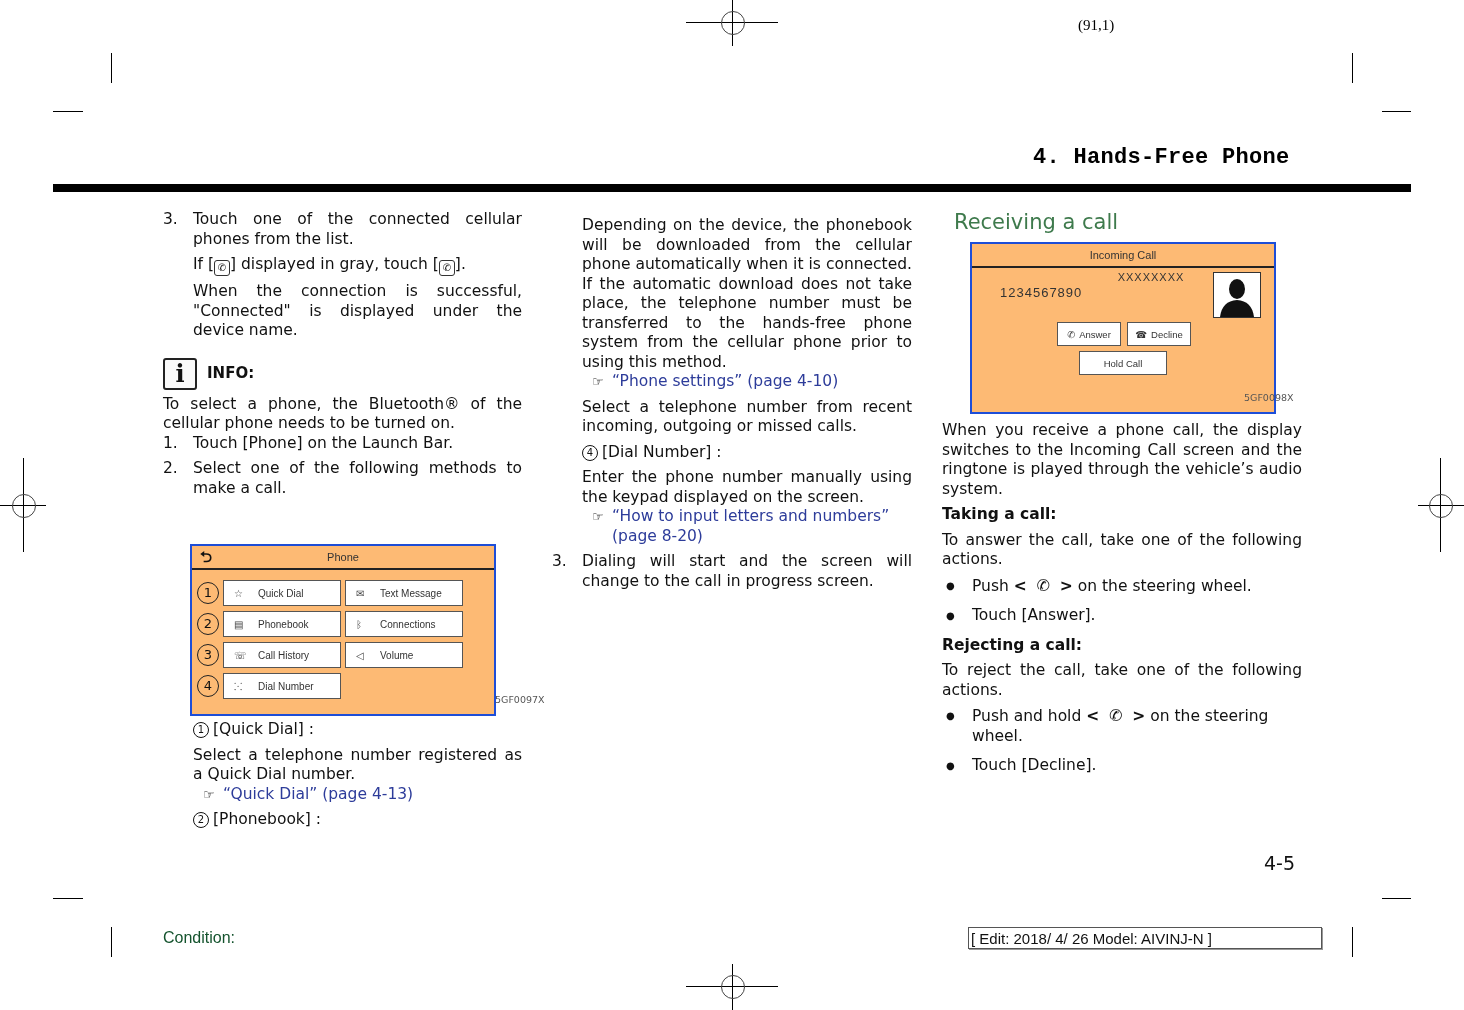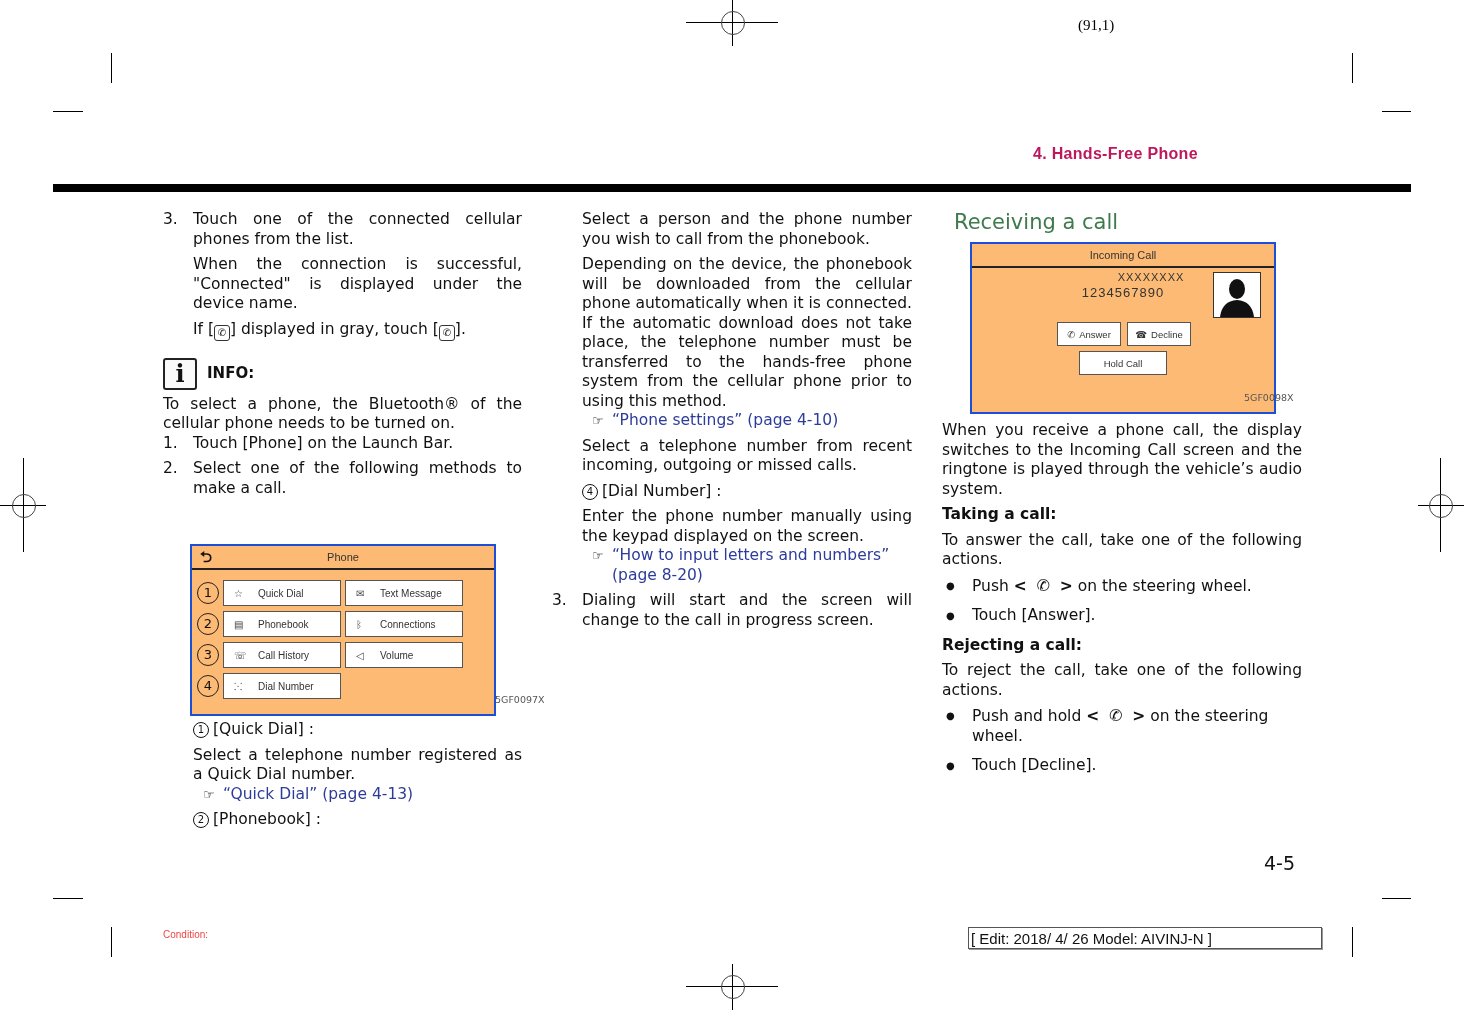--- a/index.html
+++ b/index.html
@@ -2,21 +2,21 @@
 <html><head>
 <meta charset="utf-8">
 <style>
   html, body { margin: 0; padding: 0; background: #ffffff; }
   body { width: 1464px; height: 1010px; position: relative; overflow: hidden; font-family: "DejaVu Sans", sans-serif; color: #111; }
   .abs { position: absolute; }
   .mark-h { position: absolute; height: 1px; background: #000; }
   .mark-v { position: absolute; width: 1px; background: #000; }
   .reg-circle { position: absolute; border: 1px solid #444; border-radius: 50%; width: 22px; height: 22px; }
   .page-code { font-family: "Liberation Serif", serif; font-size: 15px; color: #000; }
-  .chapter-title { font-family: Liberation Sans, sans-serif; font-weight: bold; font-size: 16px; color: #be185d; letter-spacing: 0.3px; }
+  .chapter-title { font-family: Liberation Mono, monospace; font-weight: bold; font-size: 22px; color: #000000; letter-spacing: 0.3px; }
   .rule { position: absolute; left: 53px; top: 184px; width: 1358px; height: 8px; background: #000; }
   .col { position: absolute; font-size: 15.5px; line-height: 19.5px; }
   .col p { margin: 0; text-align: justify; }
   .item { display: flex; }
   .item .num { width: 30px; flex: none; }
   .item .txt { flex: 1; text-align: justify; }
   .indent { padding-left: 30px; }
   .gap6 { margin-top: 6px !important; }
   .gap10 { margin-top: 10px !important; }
   .section-title { color: #3e7a4c; font-size: 21px; line-height: 24px; position: relative; height: 28px; }
@@ -35,21 +35,21 @@
   .screen { position: absolute; border: 2px solid #1d4ed8; background: #fdba74; font-family: "Liberation Sans", sans-serif; color: #333; }
   .screen-head { height: 22px; border-bottom: 2px solid #222; font-size: 11px; text-align: center; line-height: 22px; position: relative; }
   .back-icon { position: absolute; left: 8px; top: 0; font-size: 15px; font-weight: bold; color: #111; }
   .pbtn { position: absolute; height: 26px; border: 1.5px solid #555; box-sizing: border-box; font-size: 10px; display: flex; align-items: center; padding-left: 10px; background: #fff; }
   .pbtn .ico { width: 14px; font-size: 10px; margin-right: 10px; color: #444; }
   .numc { position: absolute; width: 20px; height: 20px; border: 1.5px solid #222; border-radius: 50%; font-size: 13px; line-height: 20px; text-align: center; color: #111; font-family: "DejaVu Sans", sans-serif; }
   .fig-id { position: absolute; font-size: 9.5px; color: #555; }
   .ibtn { position: absolute; border: 1.5px solid #555; box-sizing: border-box; font-size: 9.5px; display: flex; align-items: center; justify-content: center; background: #fff; }
   .avatar { position: absolute; border: 1.5px solid #333; box-sizing: border-box; background: #fff; overflow: hidden; }
   .footer-box { position: absolute; left: 968px; top: 927px; width: 354px; height: 22px; border: 1px solid #555; box-shadow: 1px 1px 0 #999; font-family: "Liberation Sans", sans-serif; font-size: 15px; line-height: 22px; padding-left: 2px; box-sizing: border-box; }
-  .condition { position: absolute; left: 163px; top: 929px; color: #ef4444; font-family: "Liberation Sans", sans-serif; font-size: 10px; }
+  .condition { position: absolute; left: 163px; top: 929px; color: #14532d; font-family: "Liberation Sans", sans-serif; font-size: 16px; }
   .page-num { position: absolute; left: 1264px; top: 852px; font-size: 19px; font-family: "DejaVu Sans", sans-serif; }
 </style>
 </head>
 <body>
 
 <div>
   <div class="mark-h" style="left:686px;top:22px;width:92px;"></div>
   <div class="mark-v" style="left:732px;top:0;height:46px;"></div>
   <div class="reg-circle" style="left:721px;top:11px;"></div>
 
@@ -79,22 +79,22 @@
 <div class="abs page-code" style="left:1078px;top:17px;">(91,1)</div>
 
 <div class="abs chapter-title" style="left:1033px;top:145px;">4. Hands-Free Phone</div>
 <div class="rule"></div>
 
 <div class="col" style="left:163px;top:210px;width:359px;">
   <div class="item">
     <span class="num">3.</span>
     <span class="txt">Touch one of the connected cellular phones from the list.</span>
   </div>
+  <p class="indent gap6"><span>If [</span><span class="phone-inline">✆</span><span>] displayed in gray, touch [</span><span class="phone-inline">✆</span><span>].</span></p>
   <p class="indent gap6">When the connection is successful, "Connected" is displayed under the device name.</p>
-  <p class="indent gap6"><span>If [</span><span class="phone-inline">✆</span><span>] displayed in gray, touch [</span><span class="phone-inline">✆</span><span>].</span></p>
 
   <div class="info-row" style="margin-top:14px;">
     <span class="info-icon">i</span>
     <span class="info-label">INFO:</span>
   </div>
   <p style="margin-top:2px;">To select a phone, the Bluetooth® of the cellular phone needs to be turned on.</p>
 
   <div class="item">
     <span class="num">1.</span>
     <span class="txt">Touch [Phone] on the Launch Bar.</span>
@@ -150,21 +150,20 @@
   <p class="indent"><span class="circ">1</span><span>[Quick Dial] :</span></p>
   <p class="indent gap6">Select a telephone number registered as a Quick Dial number.</p>
   <div class="link indent" style="padding-left:30px;">
     <span class="hand">☞</span>
     <span>“Quick Dial” (page 4-13)</span>
   </div>
   <p class="indent gap6"><span class="circ">2</span><span>[Phonebook] :</span></p>
 </div>
 
 <div class="col" style="left:582px;top:210px;width:330px;">
-  <p>Select a person and the phone number you wish to call from the phonebook.</p>
   <p class="gap6">Depending on the device, the phonebook will be downloaded from the cellular phone automatically when it is connected. If the automatic download does not take place, the telephone number must be transferred to the hands-free phone system from the cellular phone prior to using this method.</p>
   <div class="link">
     <span class="hand">☞</span>
     <span>“Phone settings” (page 4-10)</span>
   </div>
   <p class="gap6">Select a telephone number from recent incoming, outgoing or missed calls.</p>
   <p class="gap6"><span class="circ">4</span><span>[Dial Number] :</span></p>
   <p class="gap6">Enter the phone number manually using the keypad displayed on the screen.</p>
   <div class="link">
     <span class="hand">☞</span>
@@ -178,21 +177,21 @@
 
 <div class="col" style="left:954px;top:210px;width:360px;">
   <div class="section-title">
     <span>Receiving a call</span>
   </div>
 </div>
 
 <div class="screen" style="left:970px;top:242px;width:302px;height:168px;">
   <div class="screen-head">Incoming Call</div>
   <div class="abs" style="left:0;top:27px;width:358px;text-align:center;font-size:11px;letter-spacing:1px;">XXXXXXXX</div>
-  <div class="abs" style="left:0;top:41px;width:302px;text-align:center;font-size:13px;letter-spacing:1px;">1234567890</div>
+  <div class="abs" style="left:0;top:41px;width:302px;font-size:13px;letter-spacing:1px;padding-left:28px;">1234567890</div>
   <div class="avatar" style="left:241px;top:28px;width:48px;height:46px;">
     <svg width="46" height="44" viewBox="0 0 46 44">
       <ellipse cx="23" cy="16" rx="8" ry="10" fill="#111"></ellipse>
       <path d="M6 44 Q8 28 23 27 Q38 28 40 44 Z" fill="#111"></path>
     </svg>
   </div>
   <div class="ibtn" style="left:85px;top:78px;width:64px;height:24px;">
     <span style="margin-right:4px;">✆</span>
       <span>Answer</span>
   </div>

